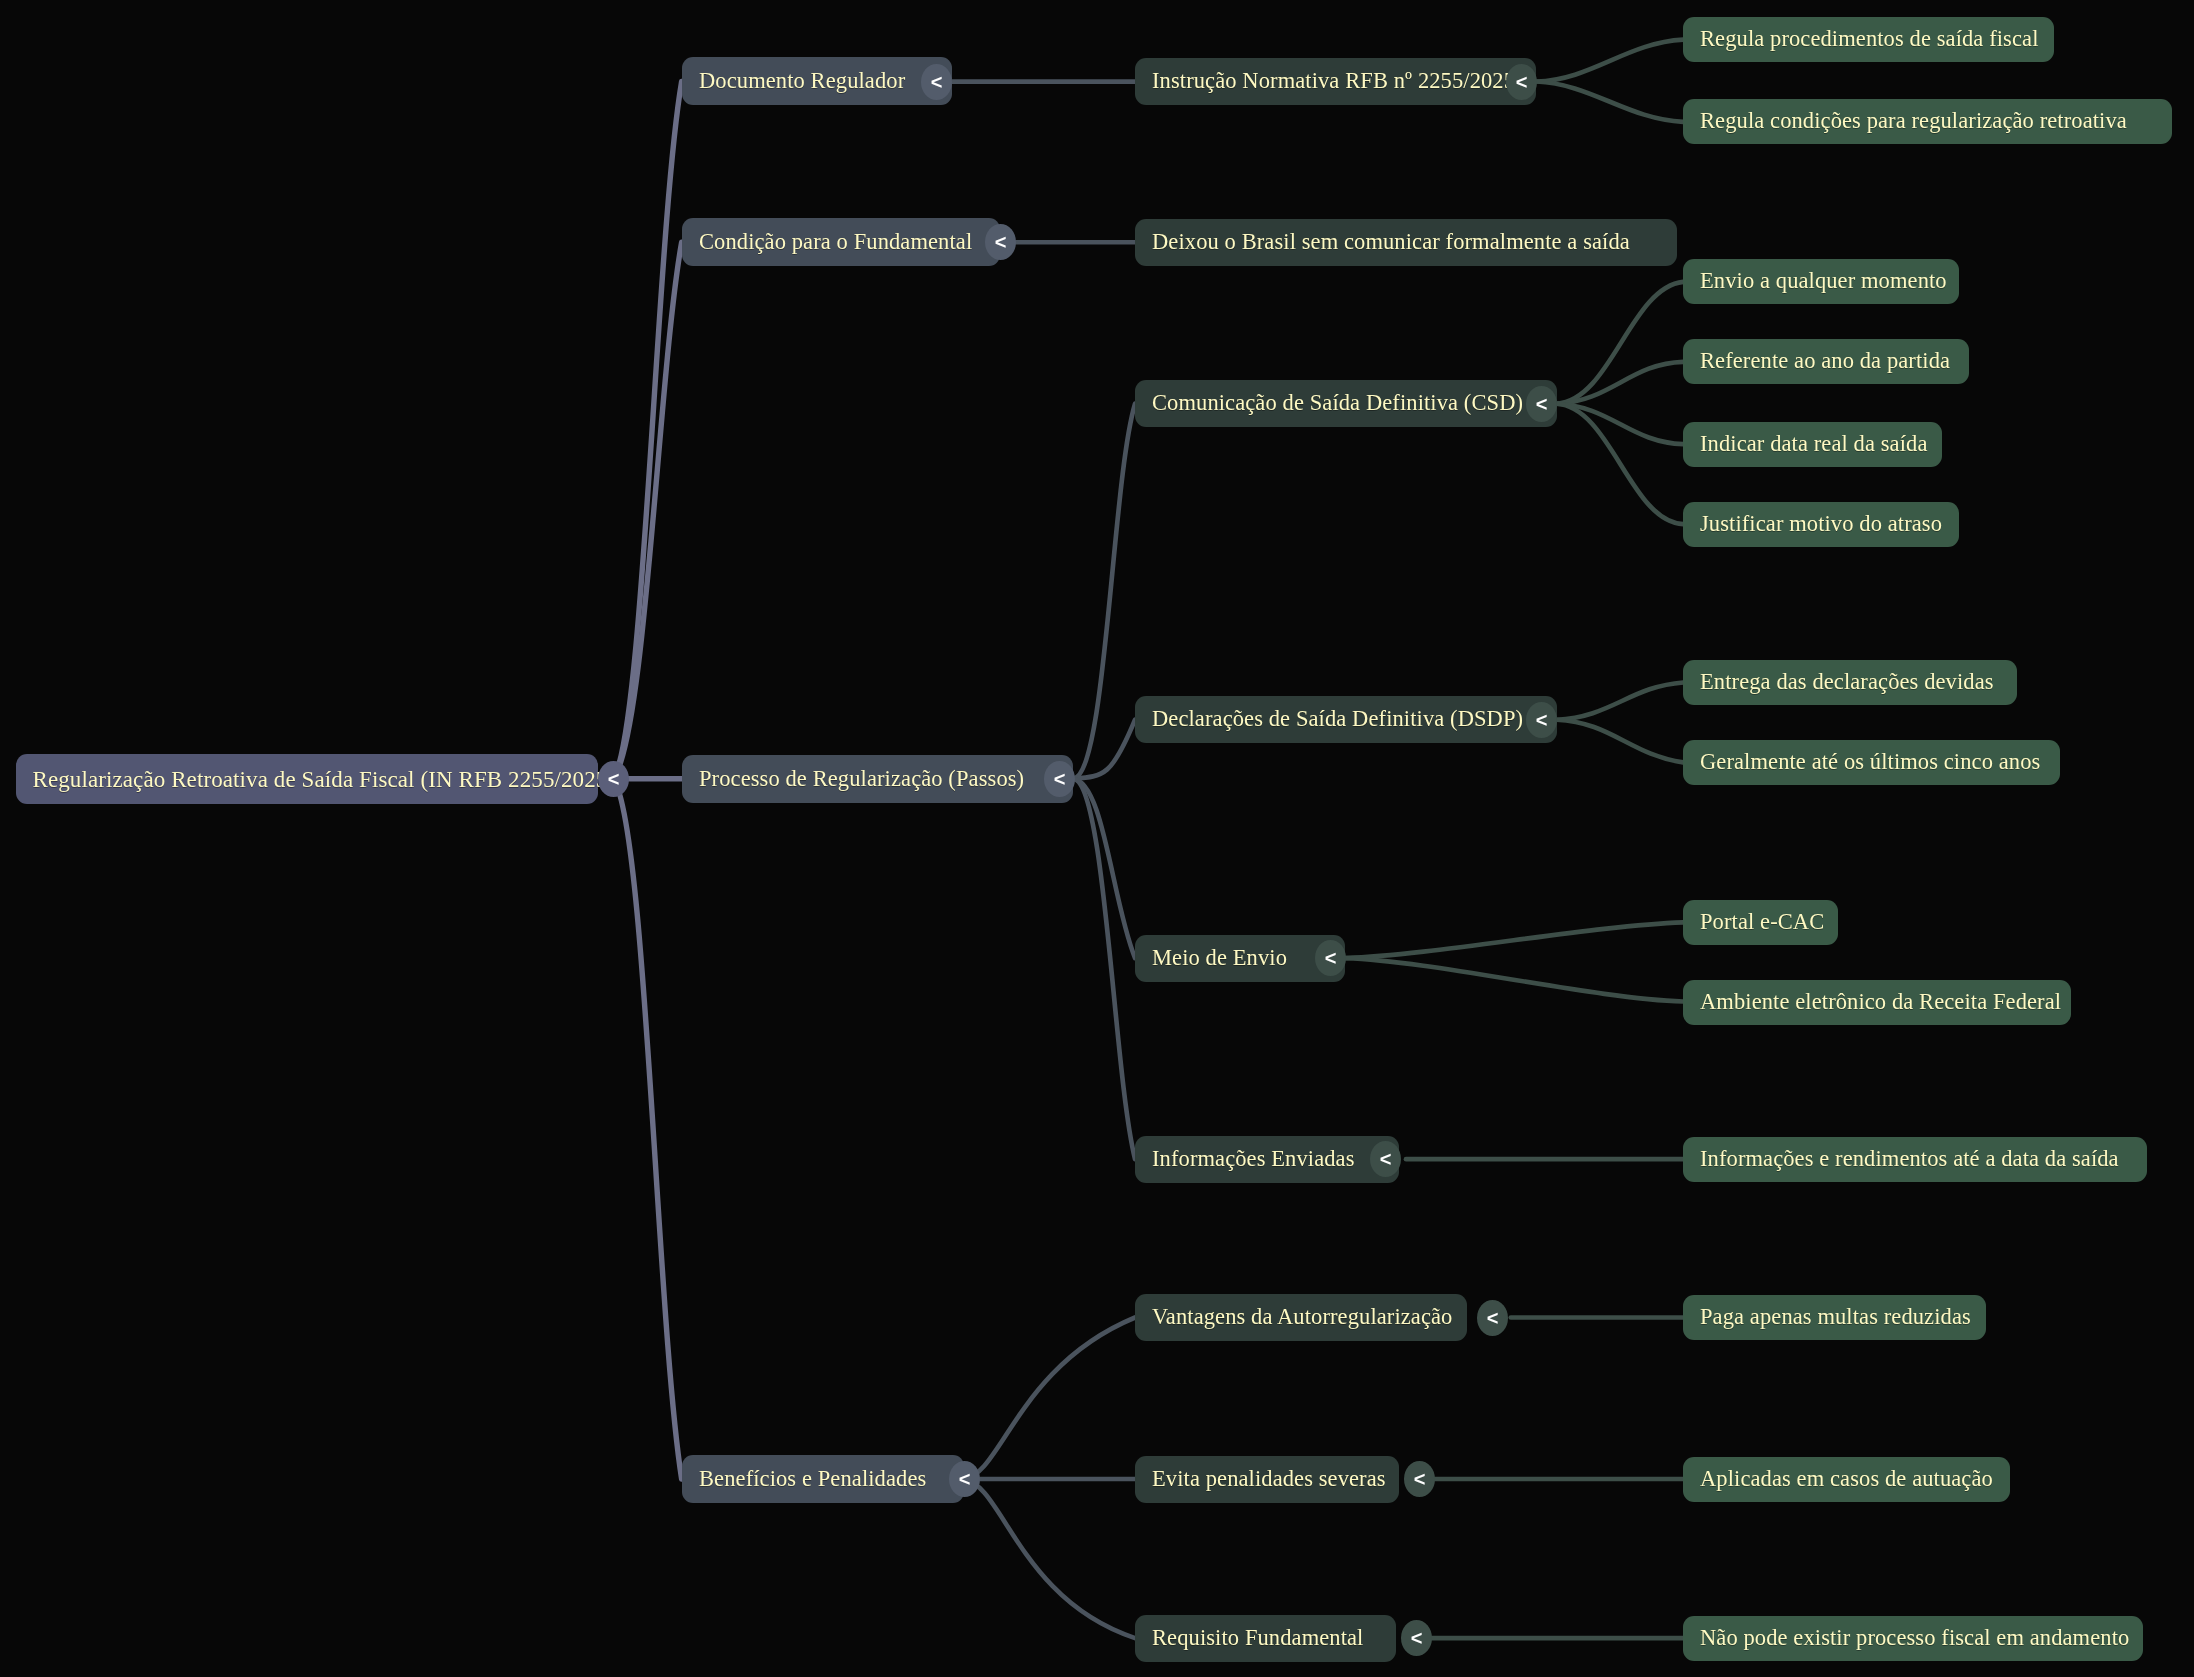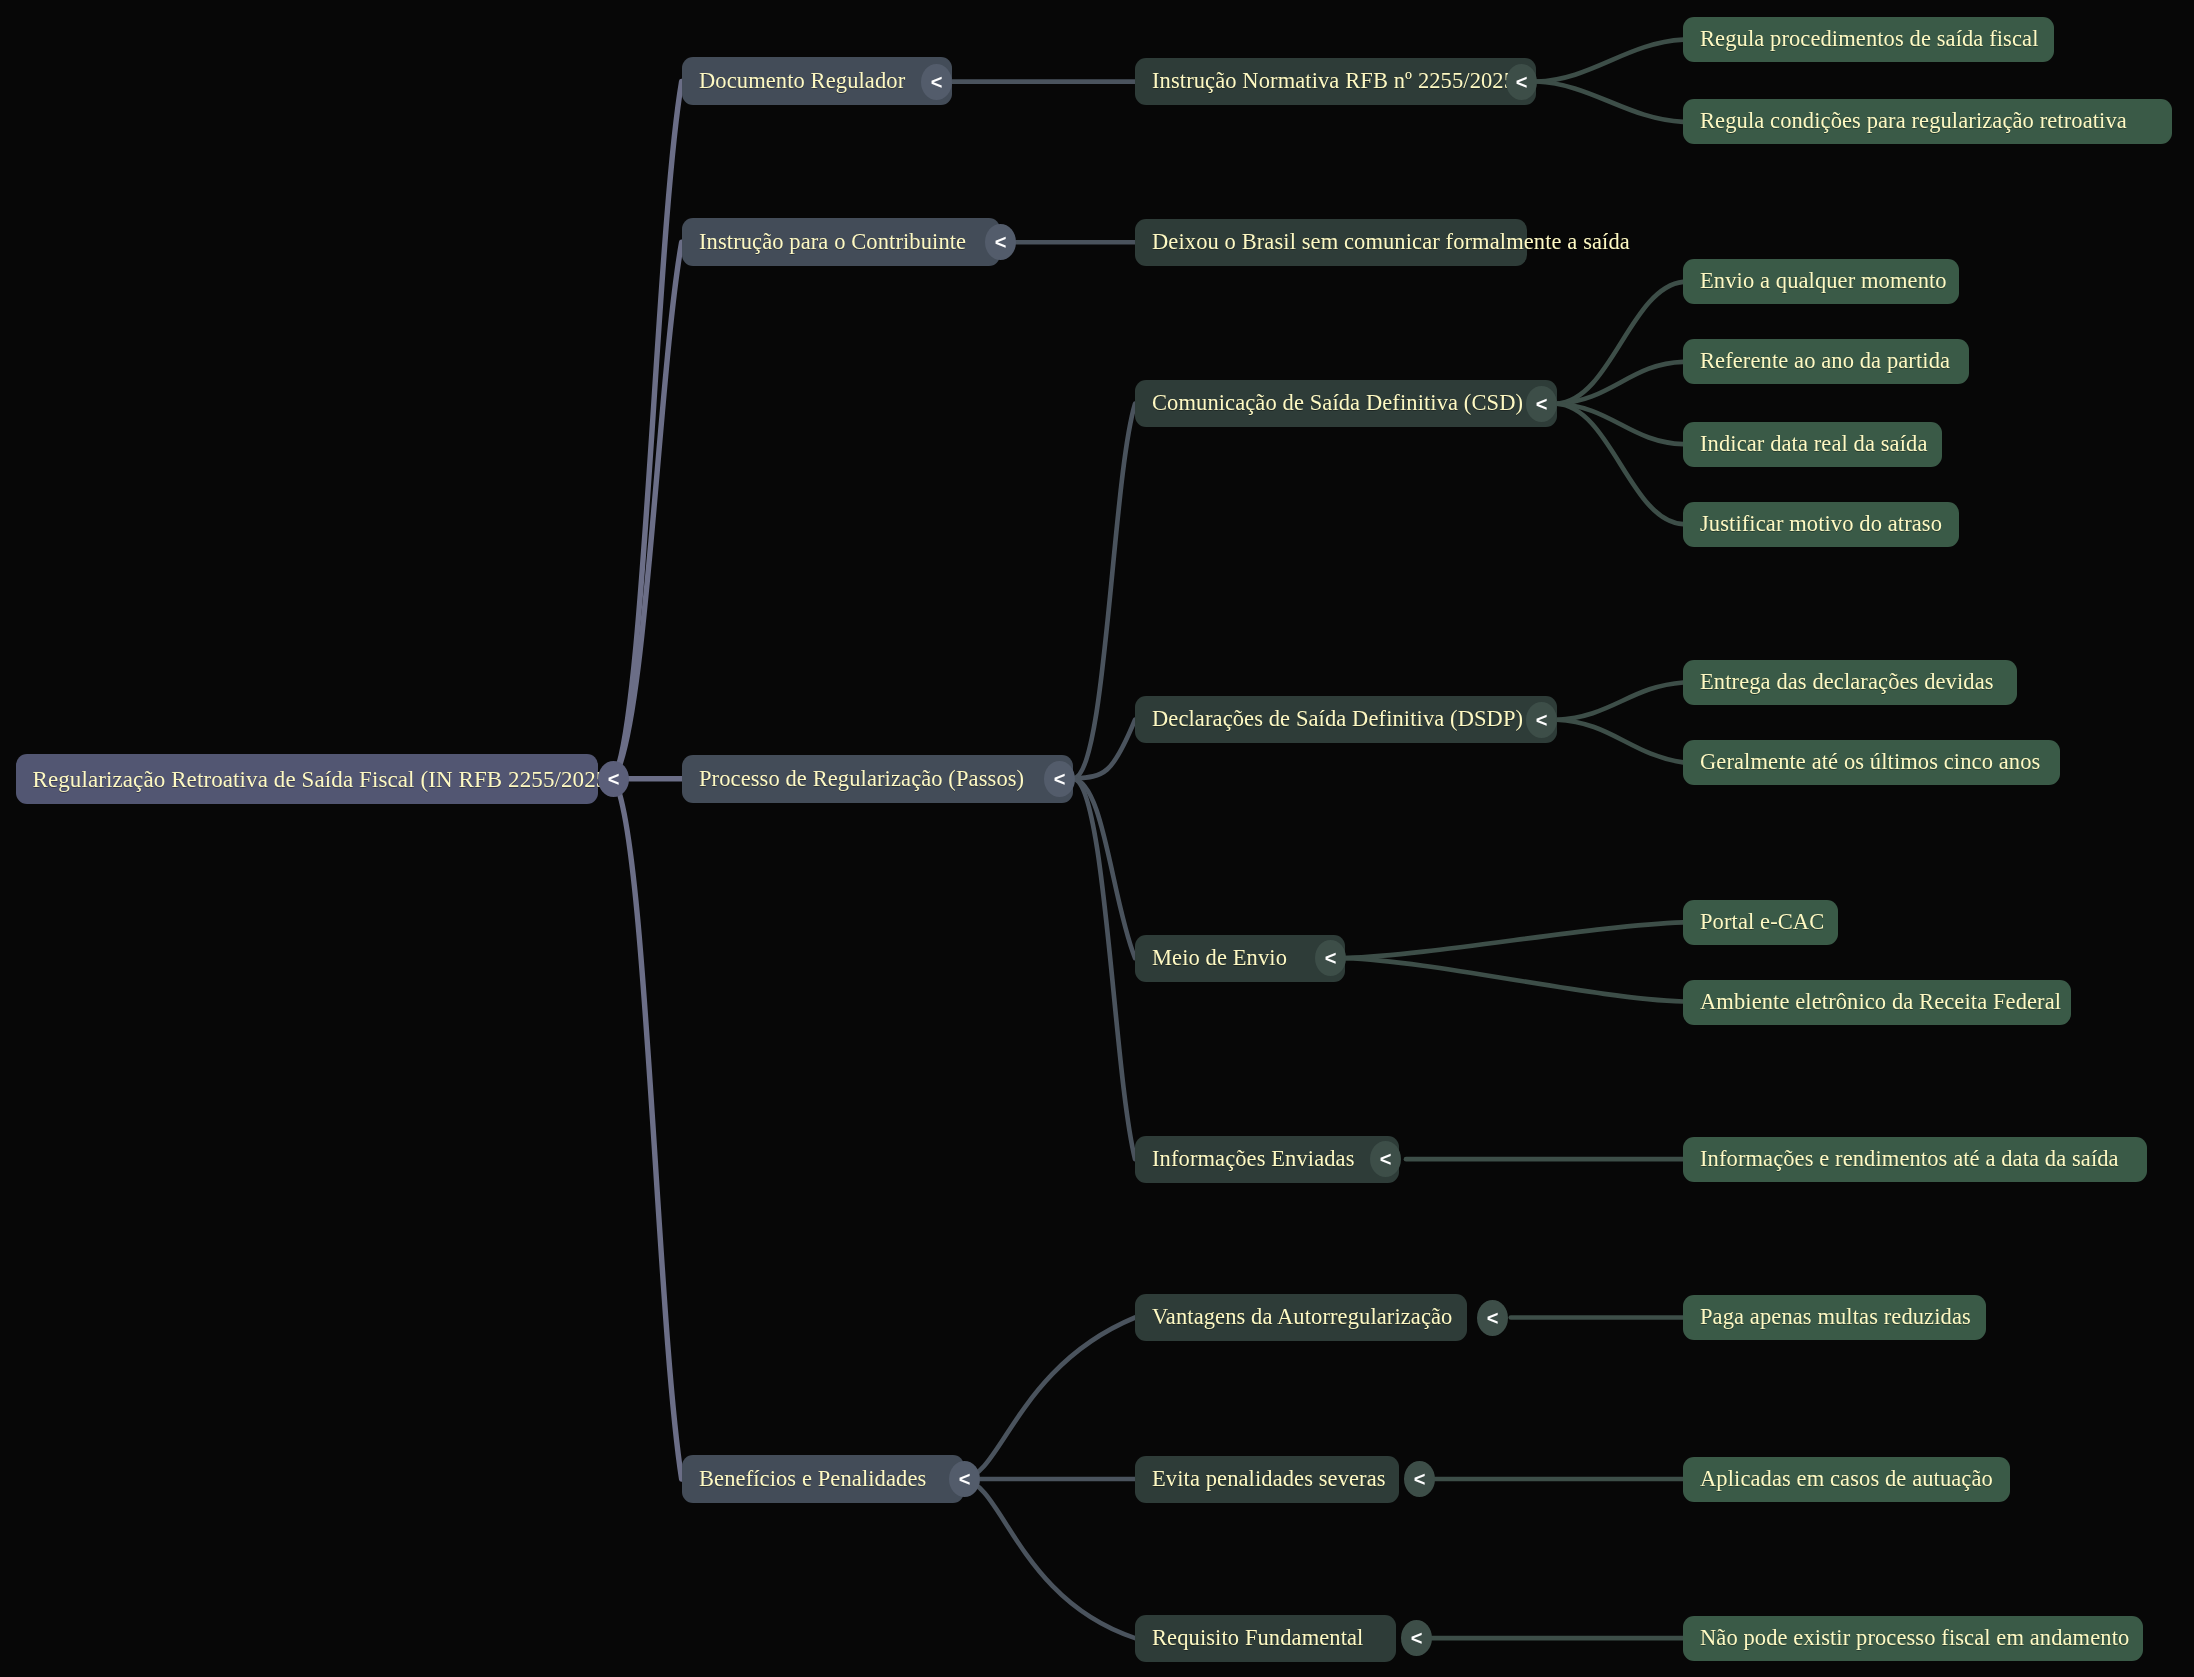--- a/index.html
+++ b/index.html
@@ -113,25 +113,25 @@
   <div class="toggle tg-l2" style="left:1506px;top:64px;">&lt;</div>
 
   <div class="node lvl3" style="left:1683px;top:17px;width:371px;">
     <span class="lbl">Regula procedimentos de saída fiscal</span>
   </div>
   <div class="node lvl3" style="left:1683px;top:99px;width:489px;">
     <span class="lbl">Regula condições para regularização retroativa</span>
   </div>
 
   <div class="node lvl1" style="left:682px;top:218px;width:318px;">
-    <span class="lbl">Instrução para o Contribuinte</span>
+    <span class="lbl">Condição para o Fundamental</span>
   </div>
   <div class="toggle tg-l1" style="left:985px;top:224px;">&lt;</div>
 
-  <div class="node lvl2" style="left:1135px;top:219px;width:392px;">
+  <div class="node lvl2" style="left:1135px;top:219px;width:542px;">
     <span class="lbl">Deixou o Brasil sem comunicar formalmente a saída</span>
   </div>
 
   <div class="node lvl1" style="left:682px;top:755px;width:391px;">
     <span class="lbl">Processo de Regularização (Passos)</span>
   </div>
   <div class="toggle tg-l1" style="left:1044px;top:761px;">&lt;</div>
 
   <div class="node lvl2" style="left:1135px;top:380px;width:422px;">
     <span class="lbl">Comunicação de Saída Definitiva (CSD)</span>

